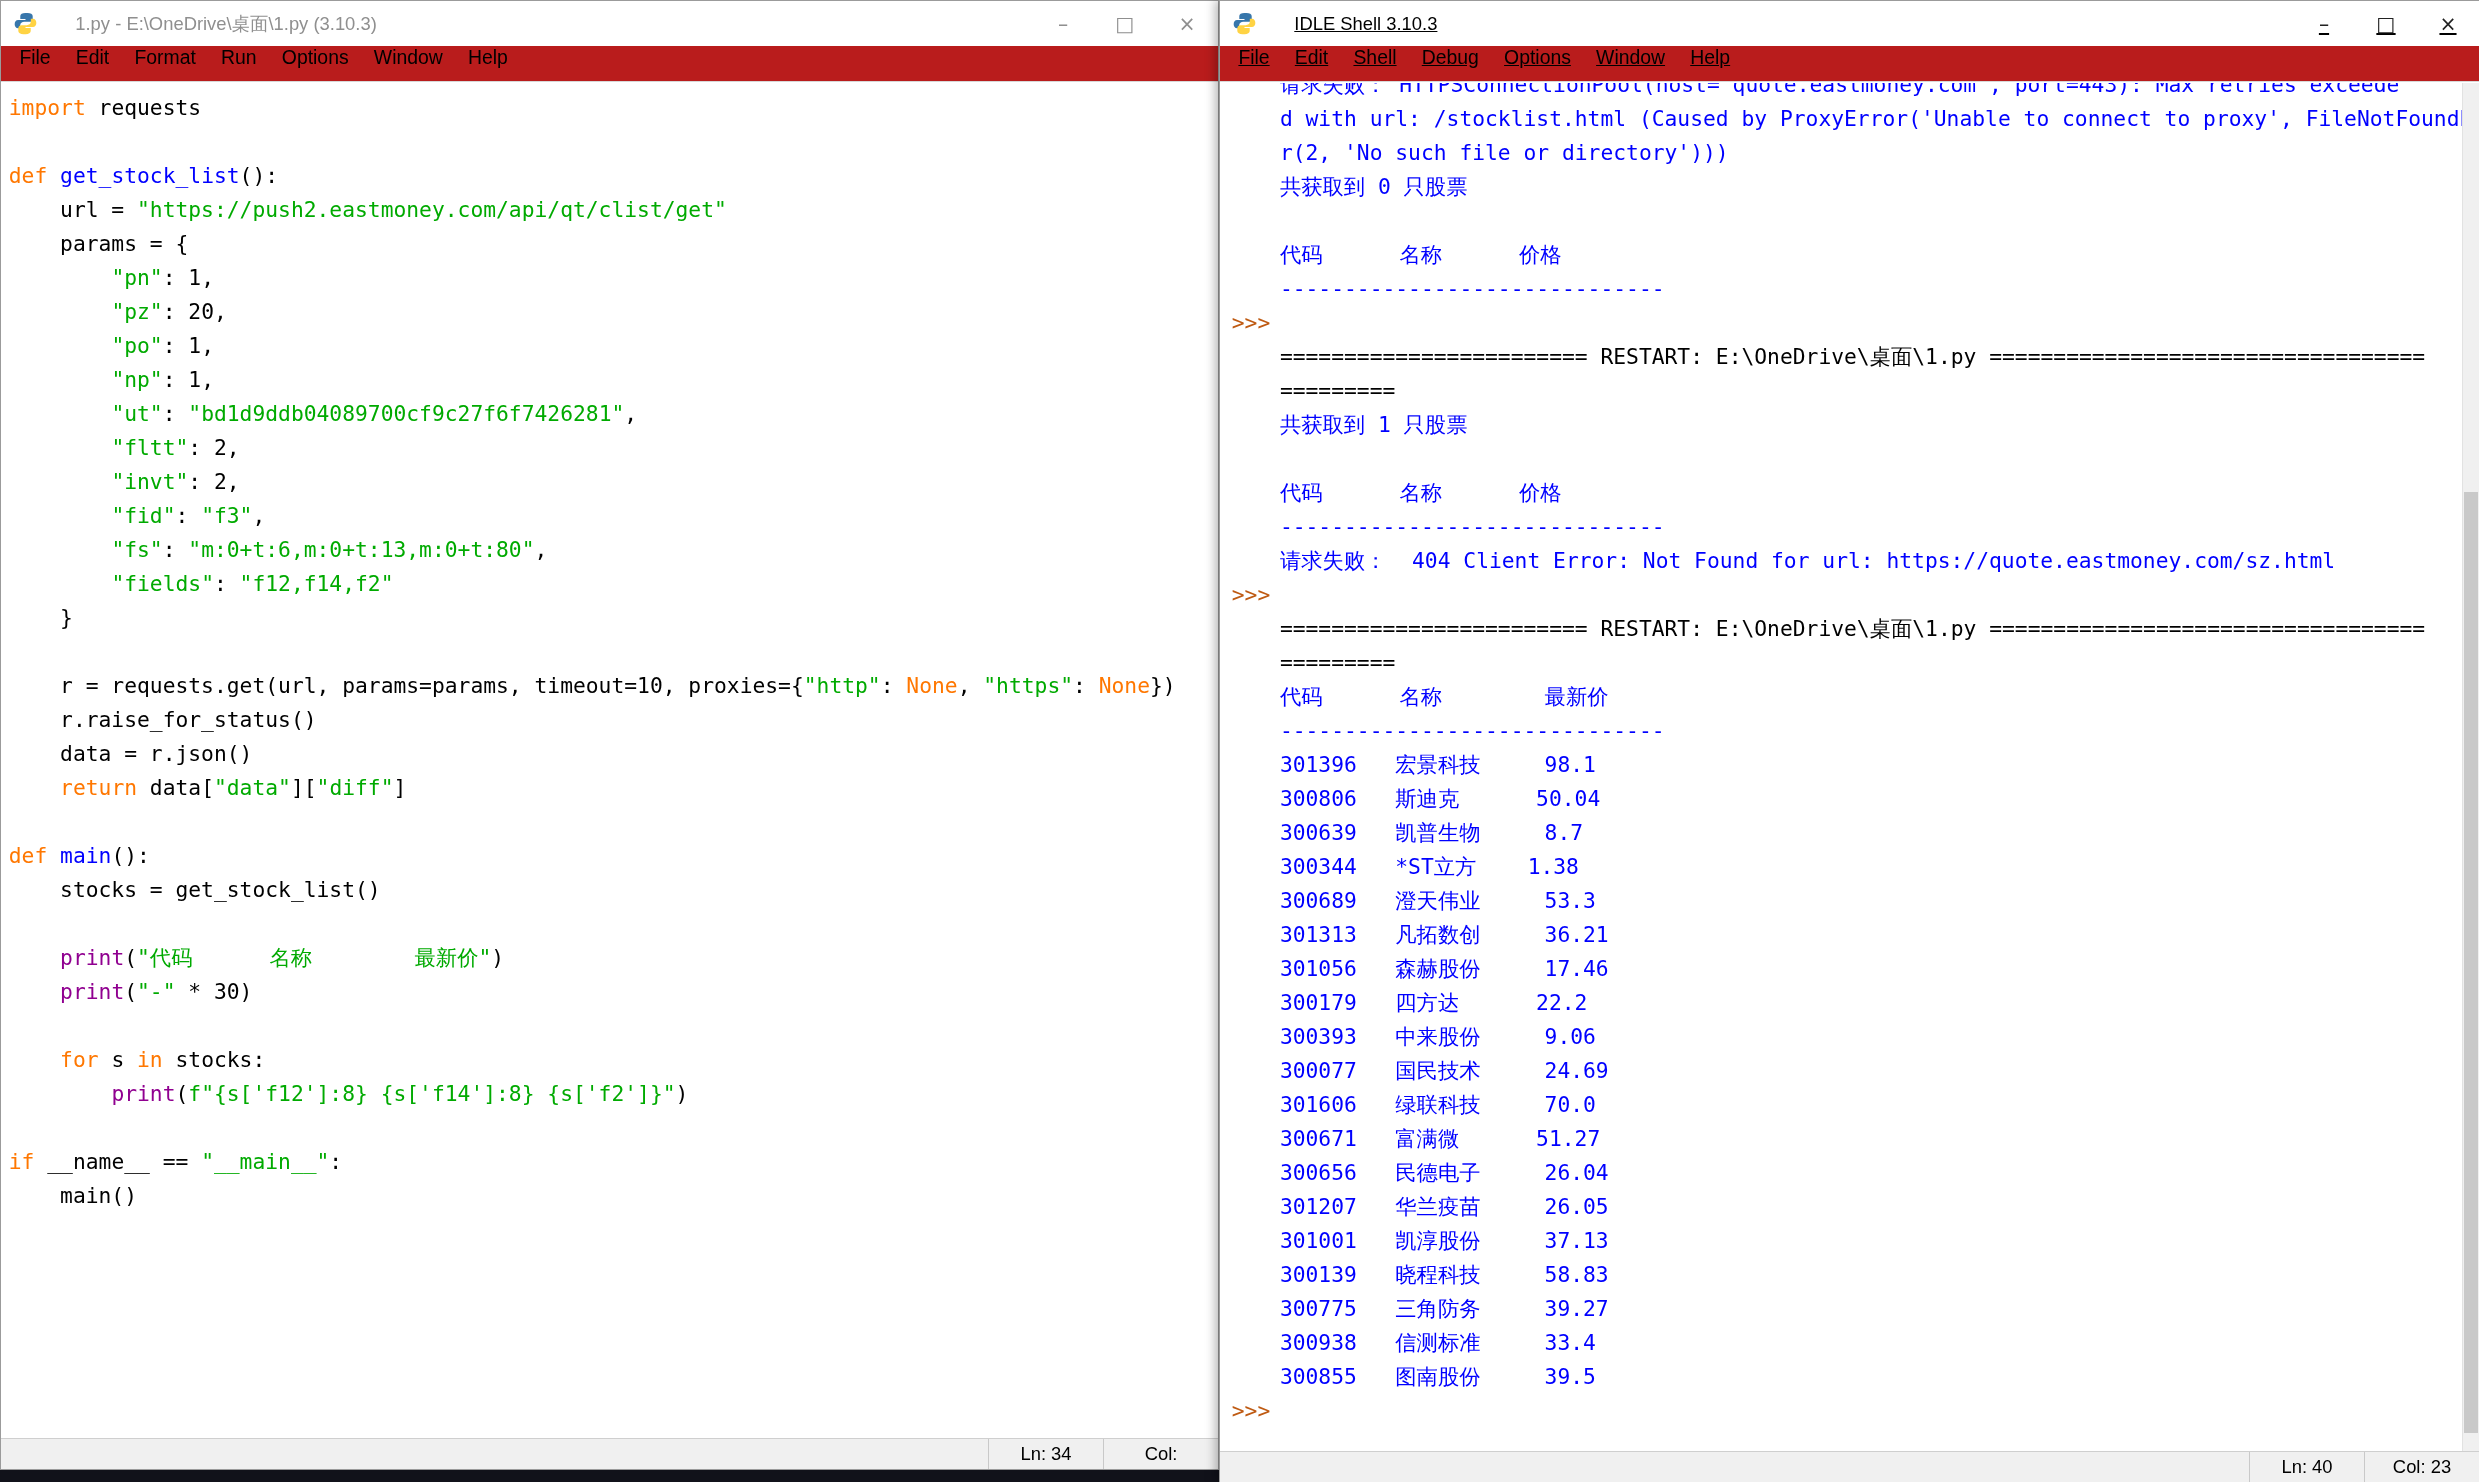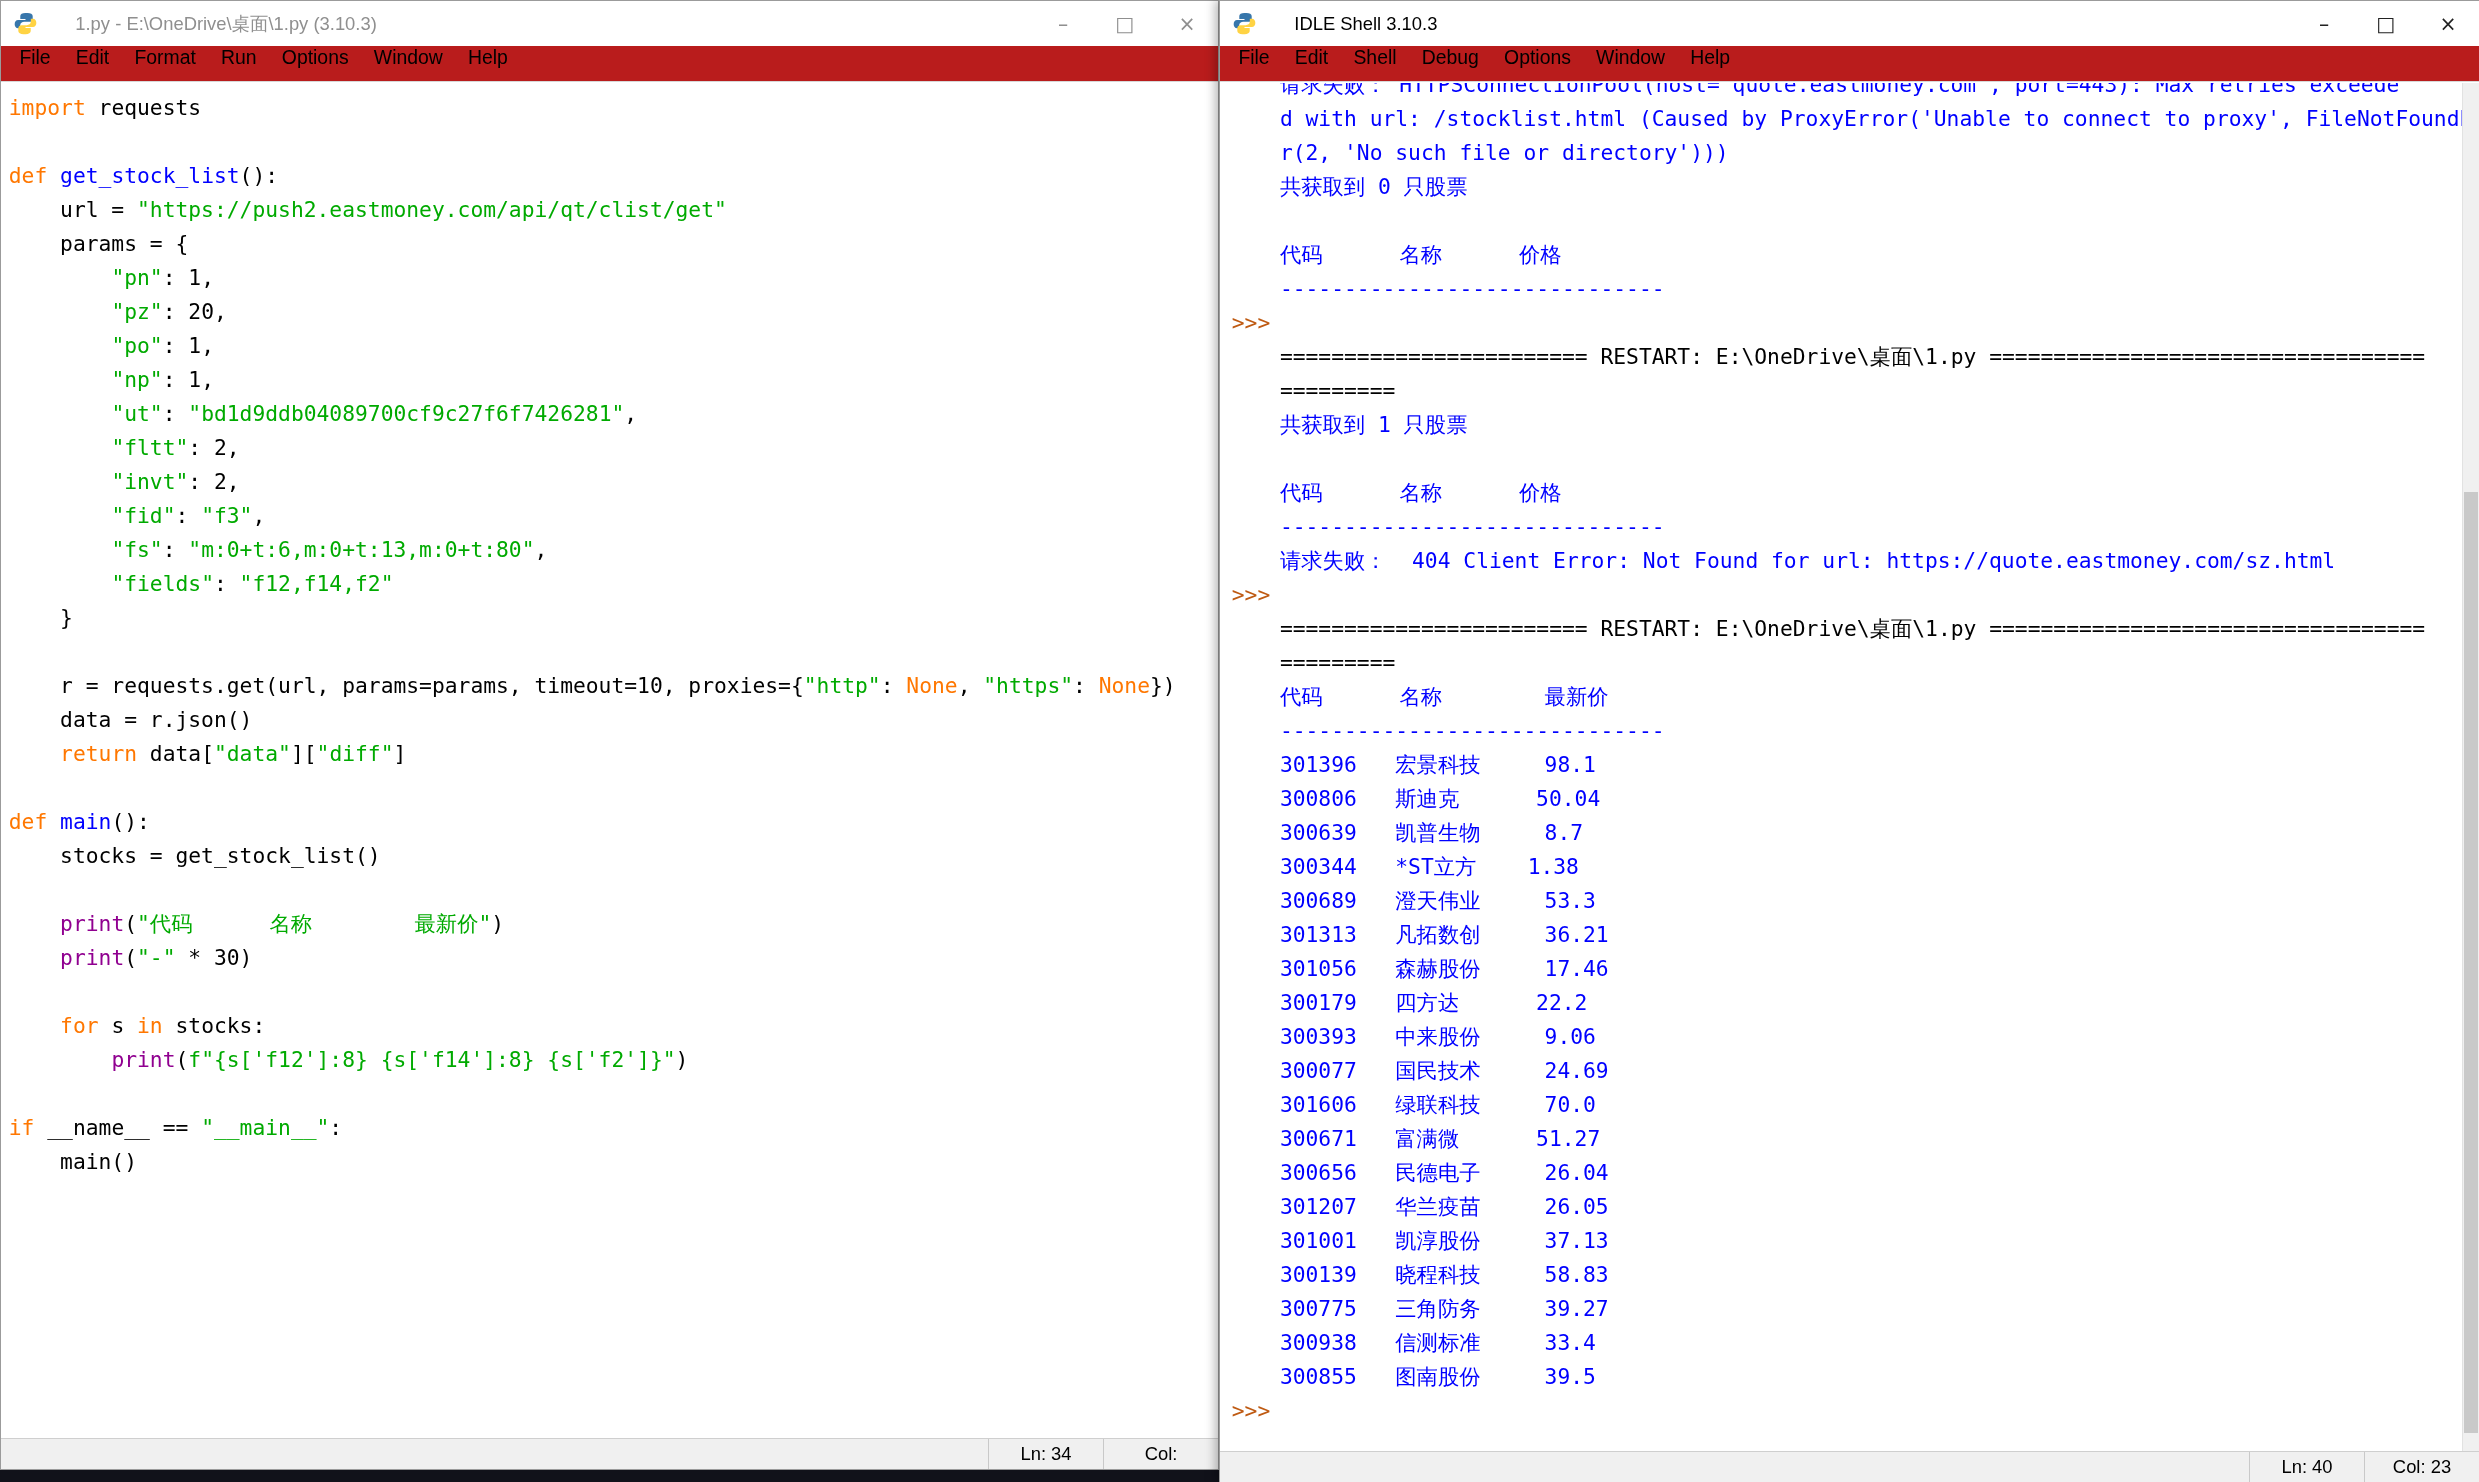--- a/index.html
+++ b/index.html
@@ -31,21 +31,21 @@
                  padding:7.8px 0 0 7.8px; background:#fff;border-radius:16px; }
   .code-line { height:34px; white-space:pre; font:21.3px/34px "DejaVu Sans Mono", monospace; }
   .tok-pl { color:#000000; }
   .tok-kw { color:#ff7700; }
   .tok-df { color:#0000ff; }
   .tok-st { color:#00aa00; }
   .tok-bi { color:#900090; }
 
   
   #shell-window { left:1219px; top:0; width:1261px; height:1483px; z-index:2;
-                  box-shadow:-3.9px 0 9.7px rgba(0,0,0,0.28); }
+                  box-shadow:-3.9px 0 9.7px rgba(0,0,0,0.28);text-decoration:underline; }
   .shell-area { position:absolute; left:0; right:0; top:82px; bottom:31px; overflow:hidden; background:#fff; }
   .shell-lines { margin-top:-15.5px; padding-left:3.9px; }
   .shell-row { display:flex; height:34px; }
   .prompt-cell { flex:none; width:56px; text-align:right; padding-right:9.7px;
                  font:21.3px/34px "DejaVu Sans Mono", monospace; color:#bf5a12; }
   .shell-text { white-space:pre; font:21.3px/34px "DejaVu Sans Mono", monospace; }
   .sh-out { color:#0000ff; }
   .sh-con { color:#000000; }
   .cursor { display:inline-block; width:1.9px; height:23px; background:#000; vertical-align:-3.9px; margin-left:1px; }
 
@@ -97,20 +97,21 @@
       <div class="code-line"><span class="tok-pl">        </span><span class="tok-st">"np"</span><span class="tok-pl">: 1,</span></div>
       <div class="code-line"><span class="tok-pl">        </span><span class="tok-st">"ut"</span><span class="tok-pl">: </span><span class="tok-st">"bd1d9ddb04089700cf9c27f6f7426281"</span><span class="tok-pl">,</span></div>
       <div class="code-line"><span class="tok-pl">        </span><span class="tok-st">"fltt"</span><span class="tok-pl">: 2,</span></div>
       <div class="code-line"><span class="tok-pl">        </span><span class="tok-st">"invt"</span><span class="tok-pl">: 2,</span></div>
       <div class="code-line"><span class="tok-pl">        </span><span class="tok-st">"fid"</span><span class="tok-pl">: </span><span class="tok-st">"f3"</span><span class="tok-pl">,</span></div>
       <div class="code-line"><span class="tok-pl">        </span><span class="tok-st">"fs"</span><span class="tok-pl">: </span><span class="tok-st">"m:0+t:6,m:0+t:13,m:0+t:80"</span><span class="tok-pl">,</span></div>
       <div class="code-line"><span class="tok-pl">        </span><span class="tok-st">"fields"</span><span class="tok-pl">: </span><span class="tok-st">"f12,f14,f2"</span></div>
       <div class="code-line"><span class="tok-pl">    }</span></div>
       <div class="code-line"></div>
       <div class="code-line"><span class="tok-pl">    r = requests.get(url, params=params, timeout=10, proxies={</span><span class="tok-st">"http"</span><span class="tok-pl">: </span><span class="tok-kw">None</span><span class="tok-pl">, </span><span class="tok-st">"https"</span><span class="tok-pl">: </span><span class="tok-kw">None</span><span class="tok-pl">})</span></div>
+      <div class="code-line"><span class="tok-pl">    r.raise_for_status()</span></div>
       <div class="code-line"><span class="tok-pl">    data = r.json()</span></div>
       <div class="code-line"><span class="tok-pl">    </span><span class="tok-kw">return</span><span class="tok-pl"> data[</span><span class="tok-st">"data"</span><span class="tok-pl">][</span><span class="tok-st">"diff"</span><span class="tok-pl">]</span></div>
       <div class="code-line"></div>
       <div class="code-line"><span class="tok-kw">def</span><span class="tok-pl"> </span><span class="tok-df">main</span><span class="tok-pl">():</span></div>
       <div class="code-line"><span class="tok-pl">    stocks = get_stock_list()</span></div>
       <div class="code-line"></div>
       <div class="code-line"><span class="tok-pl">    </span><span class="tok-bi">print</span><span class="tok-pl">(</span><span class="tok-st">"代码      名称        最新价"</span><span class="tok-pl">)</span></div>
       <div class="code-line"><span class="tok-pl">    </span><span class="tok-bi">print</span><span class="tok-pl">(</span><span class="tok-st">"-"</span><span class="tok-pl"> * 30)</span></div>
       <div class="code-line"></div>
       <div class="code-line"><span class="tok-pl">    </span><span class="tok-kw">for</span><span class="tok-pl"> s </span><span class="tok-kw">in</span><span class="tok-pl"> stocks:</span></div>

